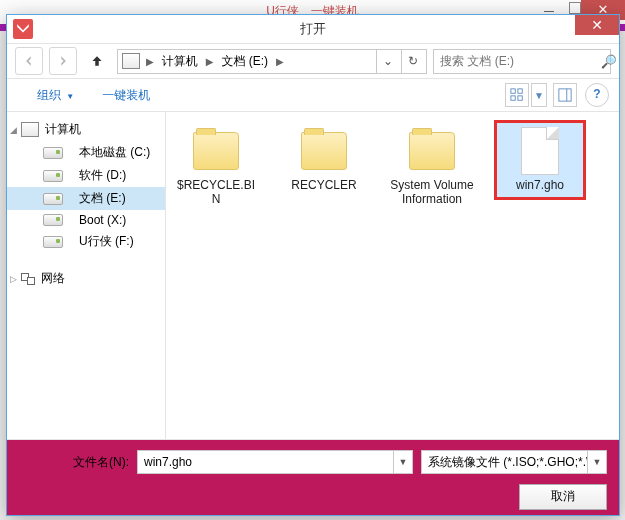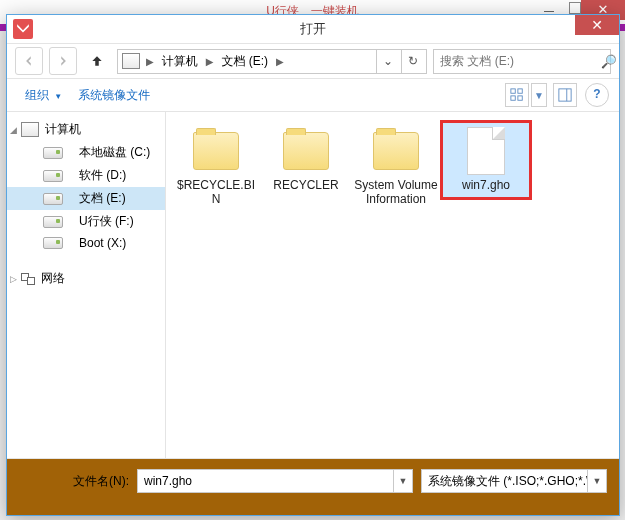--- a/index.html
+++ b/index.html
@@ -164,20 +164,21 @@
     align-items: center;
     padding: 0 10px;
     border-bottom: 1px solid #e4e4e4;
     background:#fff;
   }
   .toolbar .tb-btn {
     padding: 4px 8px;
     color: #1a6dc4;
     cursor:pointer;
     border-radius:2px;
+    margin-left:12px;
   }
   .toolbar .tb-drop{ color:#1a6dc4; font-size:8px; padding-left:2px;}
   .toolbar .spacer{ flex:1;}
   .toolbar .view-ctrl{
     display:flex; align-items:center; gap:2px;
     margin-left: 6px;
   }
   .vb{
     width:22px; height:22px;
     border:1px solid #cfcfcf;
@@ -242,21 +243,21 @@
     position:absolute; left:3px; color:#888; font-size:9px;
   }
   .tree-item.root{position:relative;}
   .tree-item.child{position:relative;gap:16px;}
 
   .content-pane {
     flex: 1;
     padding: 10px 6px;
     display: flex;
     align-items: flex-start;
-    gap: 2px;
+    gap: 20px;
     overflow:hidden;
   }
   .file-item {
     width: 84px;
     text-align: center;
     padding: 4px 2px 6px 2px;
     cursor:pointer;
   }
   .file-item .icon-wrap{
     height: 50px;
@@ -305,22 +306,22 @@
     padding:3px 1px 5px 1px;
   }
   .file-item.emphasis{
     outline:3px solid #e53030;
     outline-offset:-1px;
   }
 
   
   .footer {
     border-top: 1px solid #e4e4e4;
-    padding: 10px 12px 12px 12px;
-    background:#a16207;
+    padding: 10px 12px 5px 12px;
+    background:#be185d;
   }
   .row{
     display:flex; align-items:center; gap:8px; margin-bottom:10px;
   }
   .row label{ white-space:nowrap; padding-left:54px;}
   .combo{
     flex:1;
     height:22px;
     border:1px solid #c9c9c9;
     display:flex; align-items:center;
@@ -407,21 +408,21 @@
       <span class="search-icon">🔍</span>
     </div>
   </div>
 
   <div class="toolbar">
     <div class="tb-btn">
       <span>组织</span>
       <span class="tb-drop">▼</span>
     </div>
     <div class="tb-btn">
-      <span>系统镜像文件</span>
+      <span>一键装机</span>
     </div>
     <div class="spacer"></div>
     <div class="view-ctrl">
       <div class="vb">
         <svg width="14" height="14" viewBox="0 0 16 16">
           <rect x="1" y="1" width="5" height="5" fill="none" stroke="#5a88c0"></rect>
           <rect x="9" y="1" width="5" height="5" fill="none" stroke="#5a88c0"></rect>
           <rect x="1" y="9" width="5" height="5" fill="none" stroke="#5a88c0"></rect>
           <rect x="9" y="9" width="5" height="5" fill="none" stroke="#5a88c0"></rect>
         </svg>
@@ -453,25 +454,25 @@
       <div class="tree-item child">
         <div class="disk-icon"></div>
         <span>软件 (D:)</span>
       </div>
       <div class="tree-item child selected">
         <div class="disk-icon"></div>
         <span>文档 (E:)</span>
       </div>
       <div class="tree-item child">
         <div class="disk-icon"></div>
-        <span>U行侠 (F:)</span>
+        <span>Boot (X:)</span>
       </div>
       <div class="tree-item child">
         <div class="disk-icon"></div>
-        <span>Boot (X:)</span>
+        <span>U行侠 (F:)</span>
       </div>
       <div style="height:14px"></div>
       <div class="tree-item root">
         <span class="expand-arrow">▷</span>
         <div class="net-icon"></div>
         <span>网络</span>
       </div>
     </div>
 
     <div class="content-pane">
@@ -508,16 +509,19 @@
       <div class="combo">
         <input value="win7.gho" style="">
         <div class="dd">▼</div>
       </div>
       <div class="combo filter-combo">
         <div class="ft">系统镜像文件 (*.ISO;*.GHO;*.W</div>
         <div class="dd">▼</div>
       </div>
     </div>
     <div class="btn-row">
+      <div class="btn">
+        <span>取消</span>
+      </div>
     </div>
   </div>
 
 </div>
 
 </body></html>

